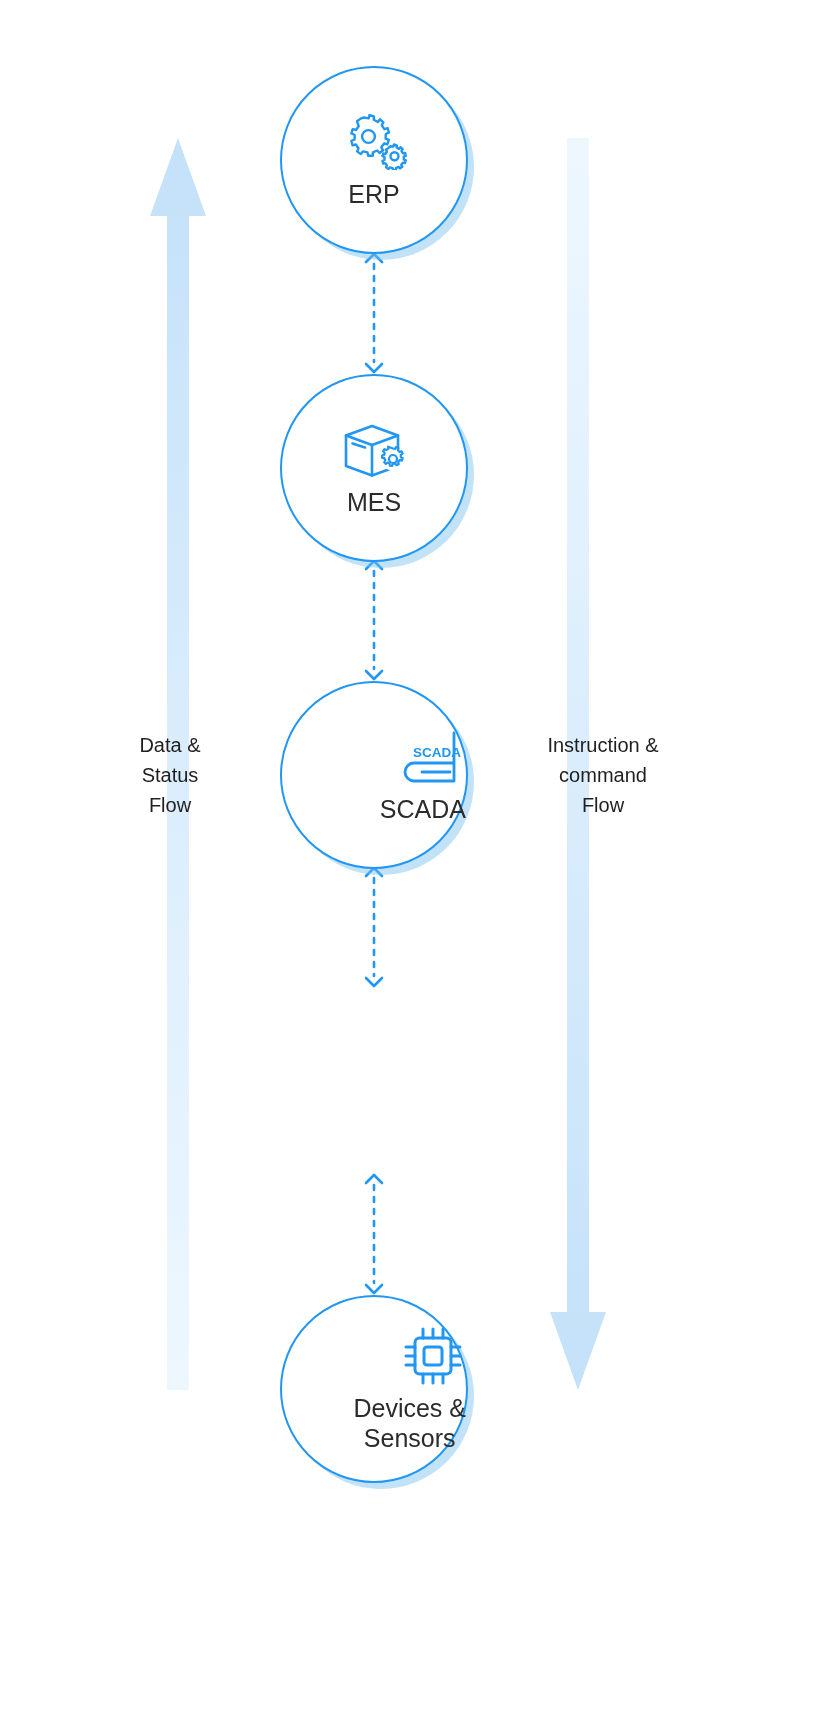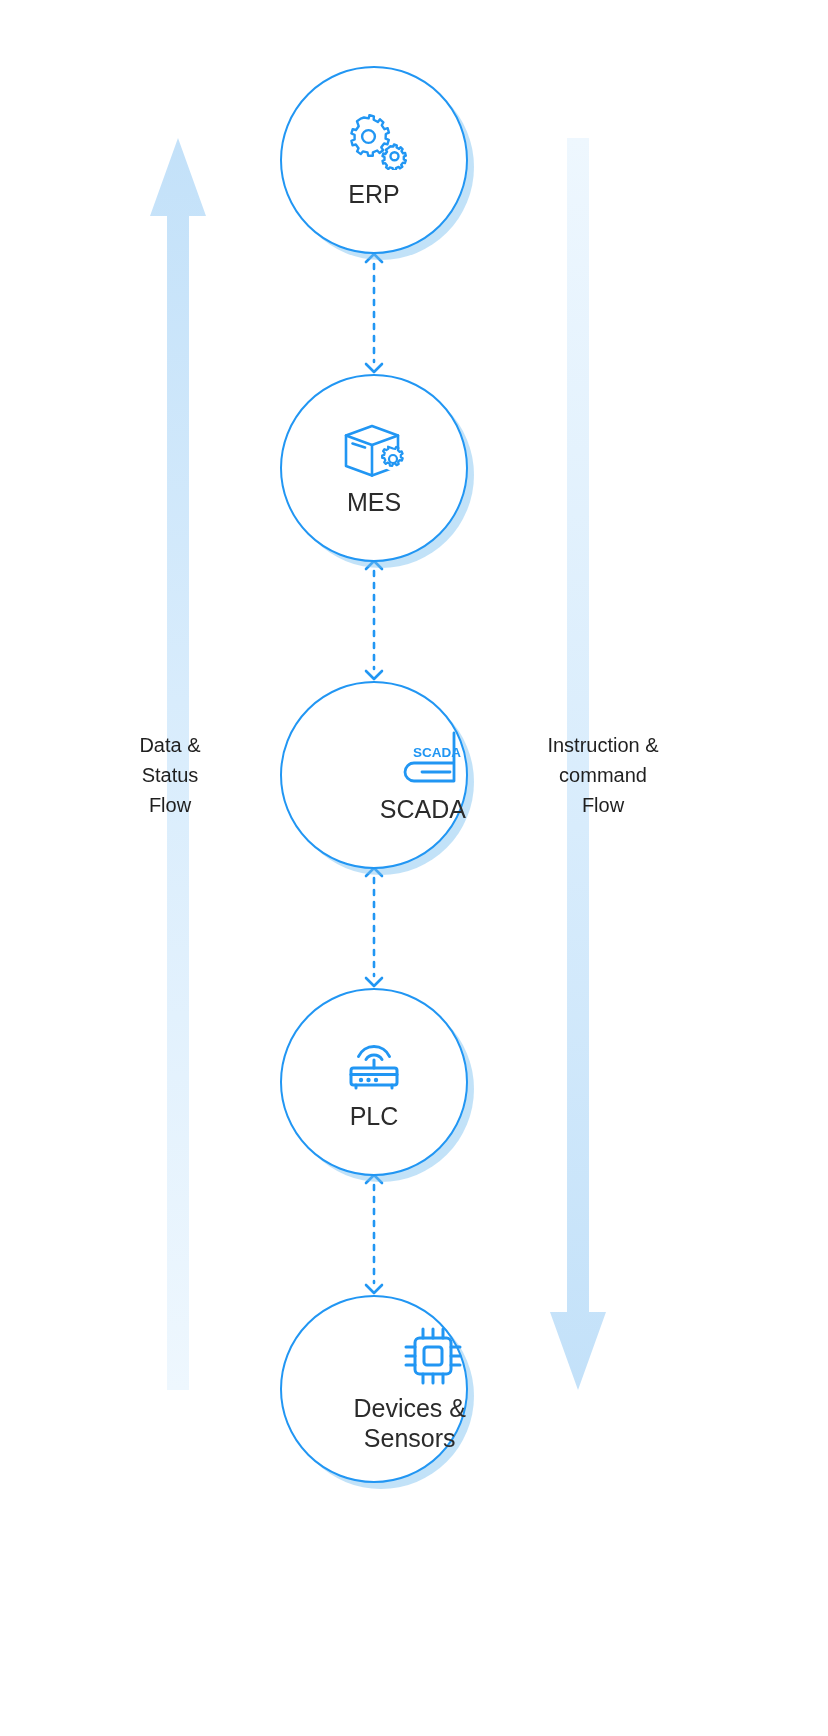--- a/index.html
+++ b/index.html
@@ -206,41 +206,20 @@
         <g fill="none" stroke="#2196f3" stroke-width="2.8" stroke-linejoin="round" stroke-linecap="round">
           <path d="M52 4 L52 52 L12 52 A9 9 0 0 1 12 34 L52 34"></path>
           <path d="M20 43 L48 43"></path>
         </g>
         <text x="11" y="28" font-family="'Liberation Sans', sans-serif" font-size="13.5" font-weight="700" fill="#2196f3">SCADA</text>
       </svg>
     </div>
     <div class="node-label">SCADA</div>
   </div>
 
-  <div class="node" id="node-plc">
-    <div class="icon-wrap">
-      <svg width="64" height="52" viewBox="0 0 64 52" aria-hidden="true">
-        <g fill="none" stroke="#2196f3" stroke-width="3" stroke-linejoin="round" stroke-linecap="round">
-          <path d="M16.5 18.5a17 17 0 0 1 31 0"></path>
-          <path d="M24 21.5a9.5 9.5 0 0 1 16 0"></path>
-          <path d="M32 22 L32 30"></path>
-          <rect x="9" y="30" width="46" height="17" rx="2.5"></rect>
-          <path d="M9 36.5 L55 36.5"></path>
-          <path d="M14 50 L14 47"></path>
-          <path d="M50 50 L50 47"></path>
-        </g>
-        <g fill="#2196f3">
-          <circle cx="19" cy="42" r="2.2"></circle>
-          <circle cx="26.5" cy="42" r="2.2"></circle>
-          <circle cx="34" cy="42" r="2.2"></circle>
-        </g>
-      </svg>
-    </div>
-    <div class="node-label">PLC</div>
-  </div>
 
   <div class="node" id="node-devices">
     <div class="icon-wrap">
       <svg width="60" height="58" viewBox="0 0 60 58" aria-hidden="true">
         <g fill="none" stroke="#2196f3" stroke-width="3" stroke-linejoin="round" stroke-linecap="round">
           <rect x="12" y="11" width="36" height="36" rx="4.5"></rect>
           <rect x="21" y="20" width="18" height="18" rx="3"></rect>
           <path d="M20 11 L20 2"></path>
           <path d="M30 11 L30 2"></path>
           <path d="M40 11 L40 2"></path>

